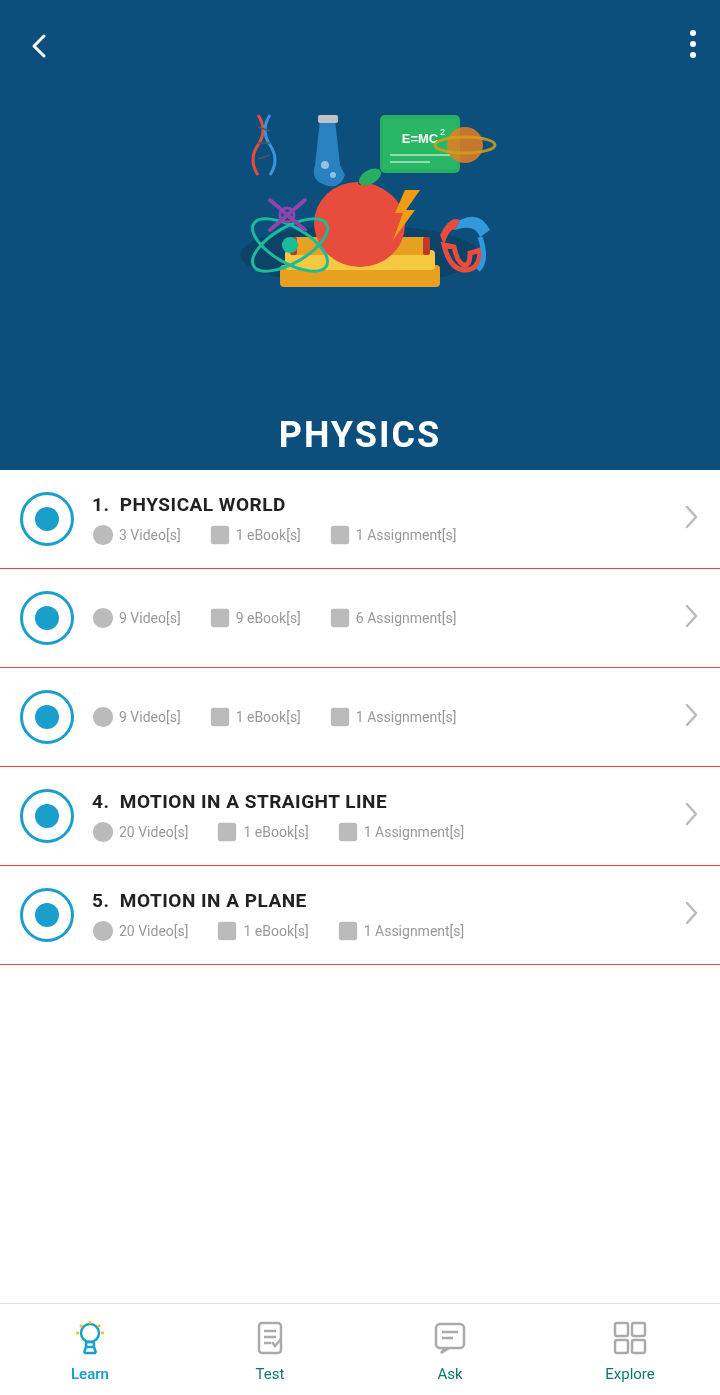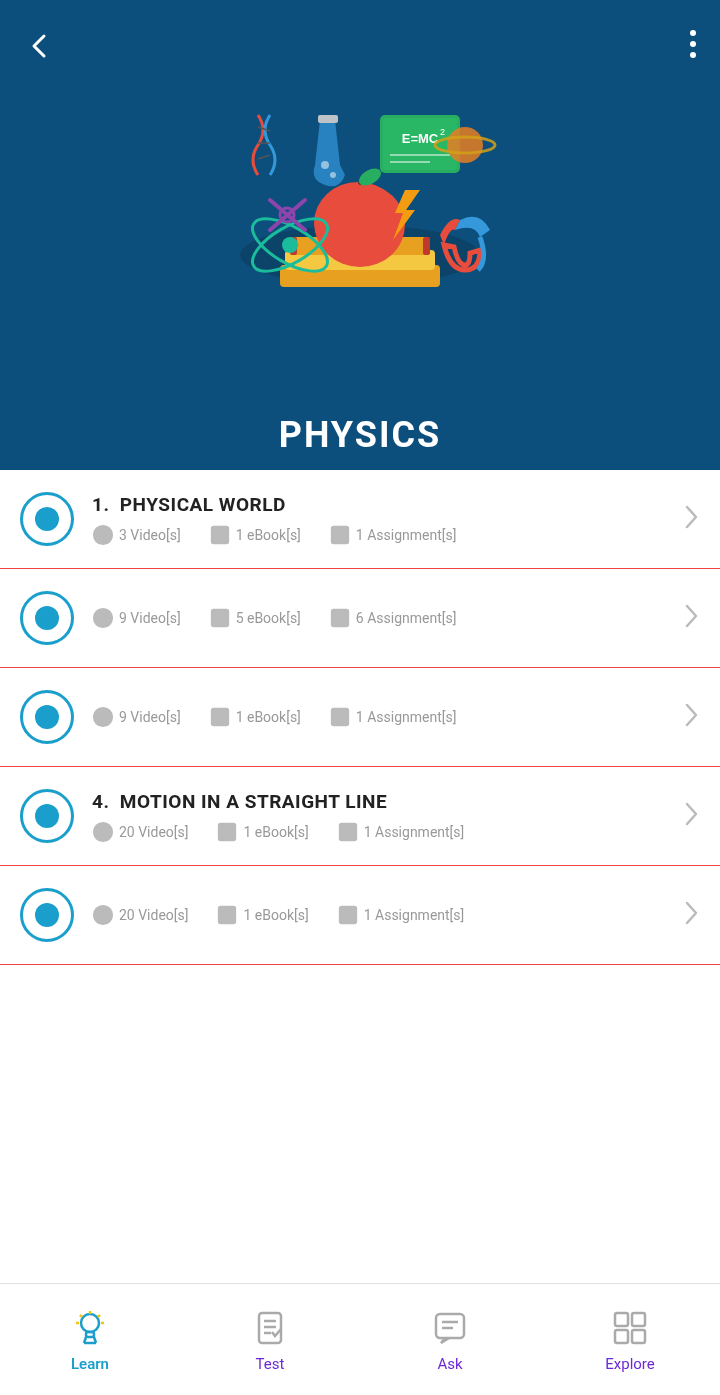--- a/index.html
+++ b/index.html
@@ -126,21 +126,21 @@
       font-size: 22px;
       margin-left: 10px;
     }
 
     
     .bottom-nav {
       position: fixed;
       bottom: 0;
       left: 0;
       width: 720px;
-      height: 112px;
+      height: 92px;
       background: #fff;
       border-top: 1px solid #e0e0e0;
       display: flex;
       align-items: center;
       justify-content: space-around;
     }
     .nav-item {
       display: flex;
       flex-direction: column;
       align-items: center;
@@ -150,21 +150,21 @@
     }
     .nav-icon {
       width: 42px;
       height: 42px;
       display: flex;
       align-items: center;
       justify-content: center;
     }
     .nav-label {
       font-size: 15px;
-      color: #6d28d9;
+      color: #0f766e;
     }
     .nav-item.active .nav-label {
       color: #1a9fcc;
       font-weight: 600;
     }
     .nav-item.active .nav-icon svg {
       stroke: #1a9fcc;
       fill: none;
     }
     .nav-item:not(.active) .nav-icon svg {
@@ -324,21 +324,21 @@
             </svg>
             <span>9 Video[s]</span>
           </div>
           <div class="meta-item">
             <svg class="meta-icon" viewBox="0 0 24 24" fill="none" stroke="#bbb" stroke-width="2" stroke-linecap="round" stroke-linejoin="round">
               <rect x="3" y="3" width="18" height="18" rx="2"></rect>
               <line x1="7" y1="8" x2="17" y2="8"></line>
               <line x1="7" y1="12" x2="17" y2="12"></line>
               <line x1="7" y1="16" x2="13" y2="16"></line>
             </svg>
-            <span>5 eBook[s]</span>
+            <span>9 eBook[s]</span>
           </div>
           <div class="meta-item">
             <svg class="meta-icon" viewBox="0 0 24 24" fill="none" stroke="#bbb" stroke-width="2" stroke-linecap="round" stroke-linejoin="round">
               <rect x="3" y="3" width="18" height="18" rx="2"></rect>
               <line x1="7" y1="8" x2="17" y2="8"></line>
               <line x1="7" y1="12" x2="14" y2="12"></line>
               <polyline points="13,15 16,18 21,12" stroke="#bbb" stroke-width="1.5"></polyline>
             </svg>
             <span>6 Assignment[s]</span>
           </div>
@@ -427,20 +427,21 @@
         <svg width="18" height="28" viewBox="0 0 18 28" fill="none" stroke="#bbb" stroke-width="2.5" stroke-linecap="round" stroke-linejoin="round">
           <polyline points="5,4 14,14 5,24"></polyline>
         </svg>
       </div>
     </div>
       <div class="chapter-item">
       <div class="chapter-radio">
         <div class="chapter-radio-inner"></div>
       </div>
       <div class="chapter-content">
+        <div class="chapter-title">5.&nbsp;&nbsp;MOTION IN A PLANE</div>
         <div class="chapter-meta">
           <div class="meta-item">
             <svg class="meta-icon" viewBox="0 0 24 24" fill="none" stroke="#bbb" stroke-width="2" stroke-linecap="round" stroke-linejoin="round">
               <circle cx="12" cy="12" r="10"></circle>
               <polygon points="10,8 16,12 10,16" fill="#bbb" stroke="none"></polygon>
             </svg>
             <span>20 Video[s]</span>
           </div>
           <div class="meta-item">
             <svg class="meta-icon" viewBox="0 0 24 24" fill="none" stroke="#bbb" stroke-width="2" stroke-linecap="round" stroke-linejoin="round">

